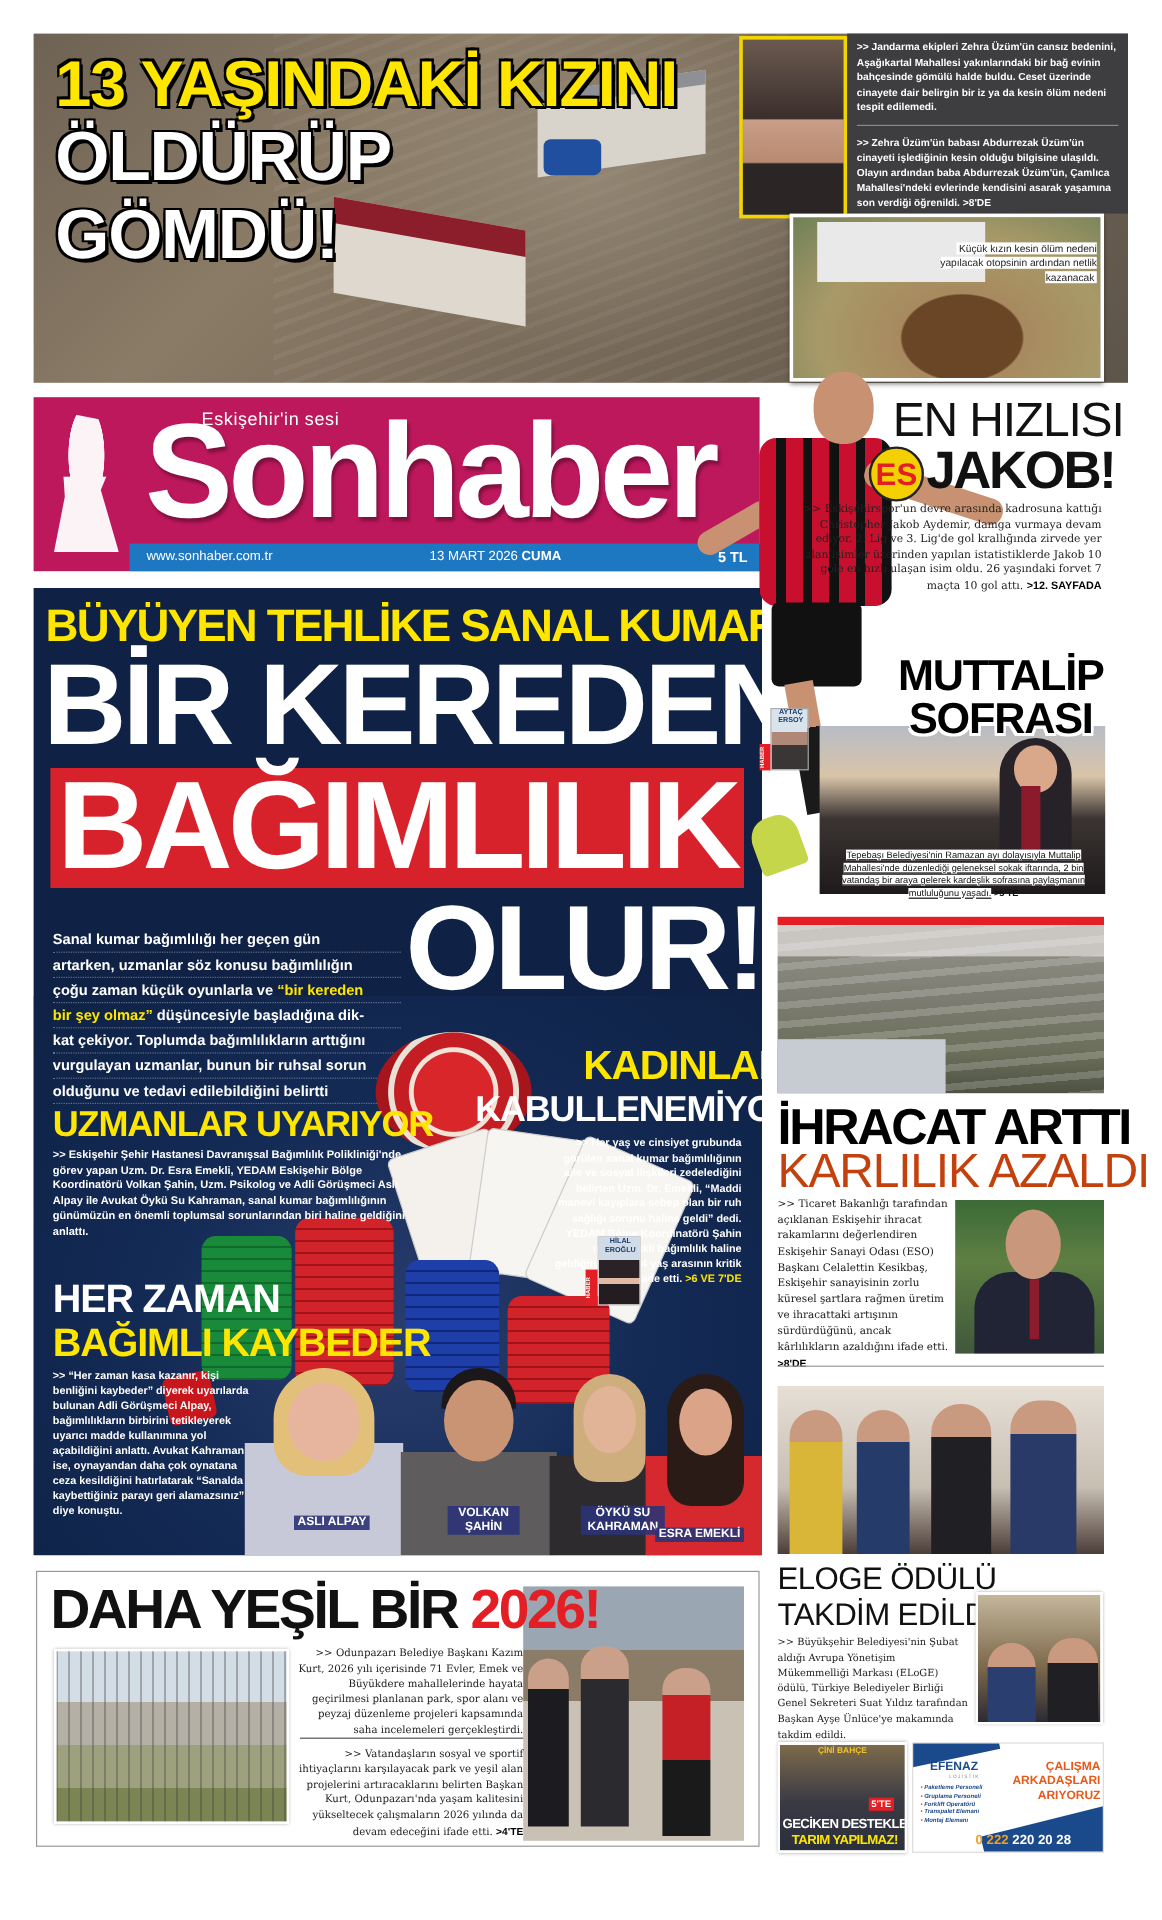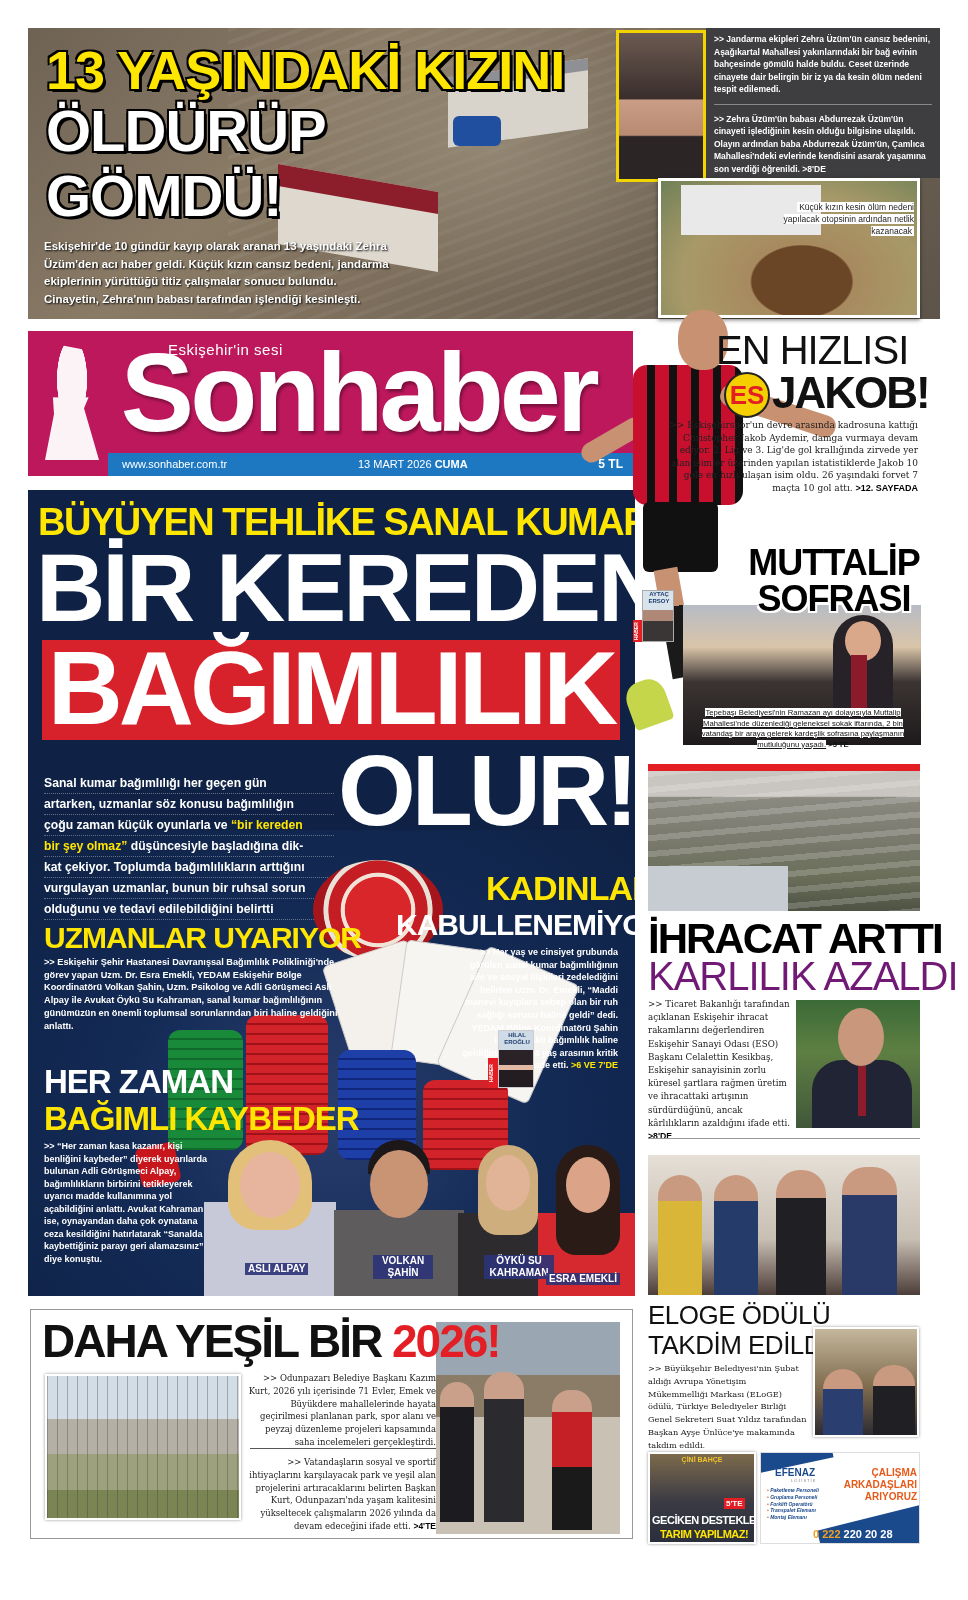--- a/index.html
+++ b/index.html
@@ -52,21 +52,21 @@
   #player { left: 578px; top: 310px; width: 190px; height: 420px; }
   #player .head { left: 100px; top: 0; width: 50px; height: 60px; background: #c89272; border-radius: 45%; }
   #player .shirt { left: 55px; top: 55px; width: 110px; height: 140px; border-radius: 14px;
       background: repeating-linear-gradient(90deg,#c8102e 0 14px,#111 14px 22px); }
   #player .arm-r { left: 140px; top: 90px; width: 120px; height: 22px; background: #c89272; border-radius: 10px; transform: rotate(18deg); }
   #player .arm-l { left: 0; top: 120px; width: 70px; height: 20px; background: #c89272; border-radius: 10px; transform: rotate(-30deg); }
   #player .shorts { left: 65px; top: 192px; width: 75px; height: 70px; background: #111; border-radius: 6px; }
   #player .leg1 { left: 85px; top: 258px; width: 24px; height: 110px; background: linear-gradient(180deg,#c89272 0 35%,#1a1a1a 35% 100%); transform: rotate(-10deg); }
   #player .shoe { left: 50px; top: 370px; width: 40px; height: 46px; background: #c6d64a; border-radius: 40% 40% 10% 10%; transform: rotate(-20deg); }
 
-  #sport-h1 { left: 716px; top: 330px; font-size: 40px; line-height: 40px; font-weight: 400; letter-spacing: -1px; color: #111; }
+  #sport-h1 { left: 744px; top: 330px; font-size: 40px; line-height: 40px; font-weight: 400; letter-spacing: -1px; color: #111; }
   #sport-logo { left: 724px; top: 372px; width: 46px; height: 46px; border-radius: 50%; background: #f5d000; border: 2px solid #222;
       color: #e31e24; font-size: 26px; font-weight: 700; text-align: center; line-height: 42px; }
   #sport-h2 { left: 772px; top: 370px; font-size: 44px; line-height: 46px; font-weight: 900; color: #111; letter-spacing: -2px; }
   #sport-body { left: 658px; top: 419px; width: 260px; font-family: "DejaVu Serif", serif; font-size: 9px; line-height: 12.6px; color: #222; text-align: right; }
   #sport-body b { font-family: Liberation Sans, sans-serif; font-weight: 900; color: #000; }
 
   
   #mut-title { left: 720px; top: 545px; width: 180px; text-align: center; font-size: 36px; line-height: 36px; font-weight: 900; color: #000;
       text-shadow: 2px 2px 0 #fff,-2px -2px 0 #fff,2px -2px 0 #fff,-2px 2px 0 #fff; letter-spacing: -1px; margin-left: 24px; }
   #mut-photo { left: 683px; top: 605px; width: 238px; height: 140px;
@@ -140,21 +140,21 @@
   #tag4 { left: 518px; top: 783px; }
 
   
   #ihr-redbar { left: 648px; top: 764px; width: 272px; height: 7px; background: #e31e24; }
   #ihr-photo { left: 648px; top: 771px; width: 272px; height: 140px;
       background:
         repeating-linear-gradient(175deg, rgba(255,255,255,.18) 0 6px, transparent 6px 16px),
         linear-gradient(180deg,#c9c6c1 0 18%,#8a8a80 19%,#7c7b70 45%,#6b6f5a 75%,#4e5243 100%); }
   #ihr-photo .roof { left: 0; top: 95px; width: 140px; height: 45px; background: #c7ccd3; }
   #ihr-h1 { left: 648px; top: 918px; font-size: 42px; line-height: 42px; font-weight: 900; color: #000; letter-spacing: -2px; white-space: nowrap; }
-  #ihr-h2 { left: 648px; top: 955px; font-size: 40px; line-height: 42px; font-weight: 400; color: #701a75; letter-spacing: -1px; white-space: nowrap; }
+  #ihr-h2 { left: 648px; top: 955px; font-size: 40px; line-height: 42px; font-weight: 400; color: #c2410c; letter-spacing: -1px; white-space: nowrap; }
   #ihr-body { left: 648px; top: 998px; width: 145px; font-family: "DejaVu Serif", serif; font-size: 8.7px; line-height: 13.2px; color: #222; }
   #ihr-body b { font-family: "Liberation Sans", sans-serif; font-weight: 900; color: #000; }
   #ihr-portrait { left: 796px; top: 1000px; width: 124px; height: 128px; background: linear-gradient(180deg,#3b6a36 0%,#5e7f43 40%,#41573a 100%); }
   #ihr-portrait .face { left: 42px; top: 8px; width: 46px; height: 58px; background: #c9987c; border-radius: 50%; }
   #ihr-portrait .suit { left: 16px; top: 60px; width: 100px; height: 68px; background: #202434; border-radius: 30px 30px 0 0; }
   #ihr-portrait .tie { left: 62px; top: 66px; width: 8px; height: 50px; background: #8c1b2b; }
   #ihr-divider { left: 648px; top: 1138px; width: 272px; height: 1px; background: #999; }
 
   
   #eloge-photo { left: 648px; top: 1155px; width: 272px; height: 140px; background: linear-gradient(180deg,#e6dfd6 0%,#c8bfb3 60%,#4c3d38 100%); }
@@ -213,21 +213,20 @@
 
 <section id="top-story" class="abs">
   <div class="abs field"></div>
   <div class="abs house1"></div>
   <div class="abs house2"></div>
   <div class="abs van"></div>
 
   <h1 id="top-h1" class="abs top-headline cond">13 YAŞINDAKİ KIZINI</h1>
   <h1 id="top-h2" class="abs top-headline cond">ÖLDÜRÜP</h1>
   <h1 id="top-h3" class="abs top-headline cond">GÖMDÜ!</h1>
-  <p id="top-lede" class="abs">Eskişehir'de 10 gündür kayıp olarak aranan 13 yaşındaki Zehra Üzüm'den acı haber geldi. Küçük kızın cansız bedeni, jandarma ekiplerinin yürüttüğü titiz çalışmalar sonucu bulundu. Cinayetin, Zehra'nın babası tarafından işlendiği kesinleşti.</p>
 
   <div id="top-portrait" class="abs photo"></div>
   <div id="top-side" class="abs">
     <p class="para">&gt;&gt; Jandarma ekipleri Zehra Üzüm'ün cansız bedenini, Aşağıkartal Mahallesi yakınlarındaki bir bağ evinin bahçesinde gömülü halde buldu. Ceset üzerinde cinayete dair belirgin bir iz ya da kesin ölüm nedeni tespit edilemedi.</p>
     <p class="para">&gt;&gt; Zehra Üzüm'ün babası Abdurrezak Üzüm'ün cinayeti işlediğinin kesin olduğu bilgisine ulaşıldı. Olayın ardından baba Abdurrezak Üzüm'ün, Çamlıca Mahallesi'ndeki evlerinde kendisini asarak yaşamına son verdiği öğrenildi. &gt;8'DE</p>
   </div>
   <div id="top-hole" class="abs photo">
     <div class="abs wall"></div>
     <p id="top-hole-caption" class="abs"><span>Küçük kızın kesin ölüm nedeni yapılacak otopsinin ardından netlik kazanacak</span></p>
   </div>

